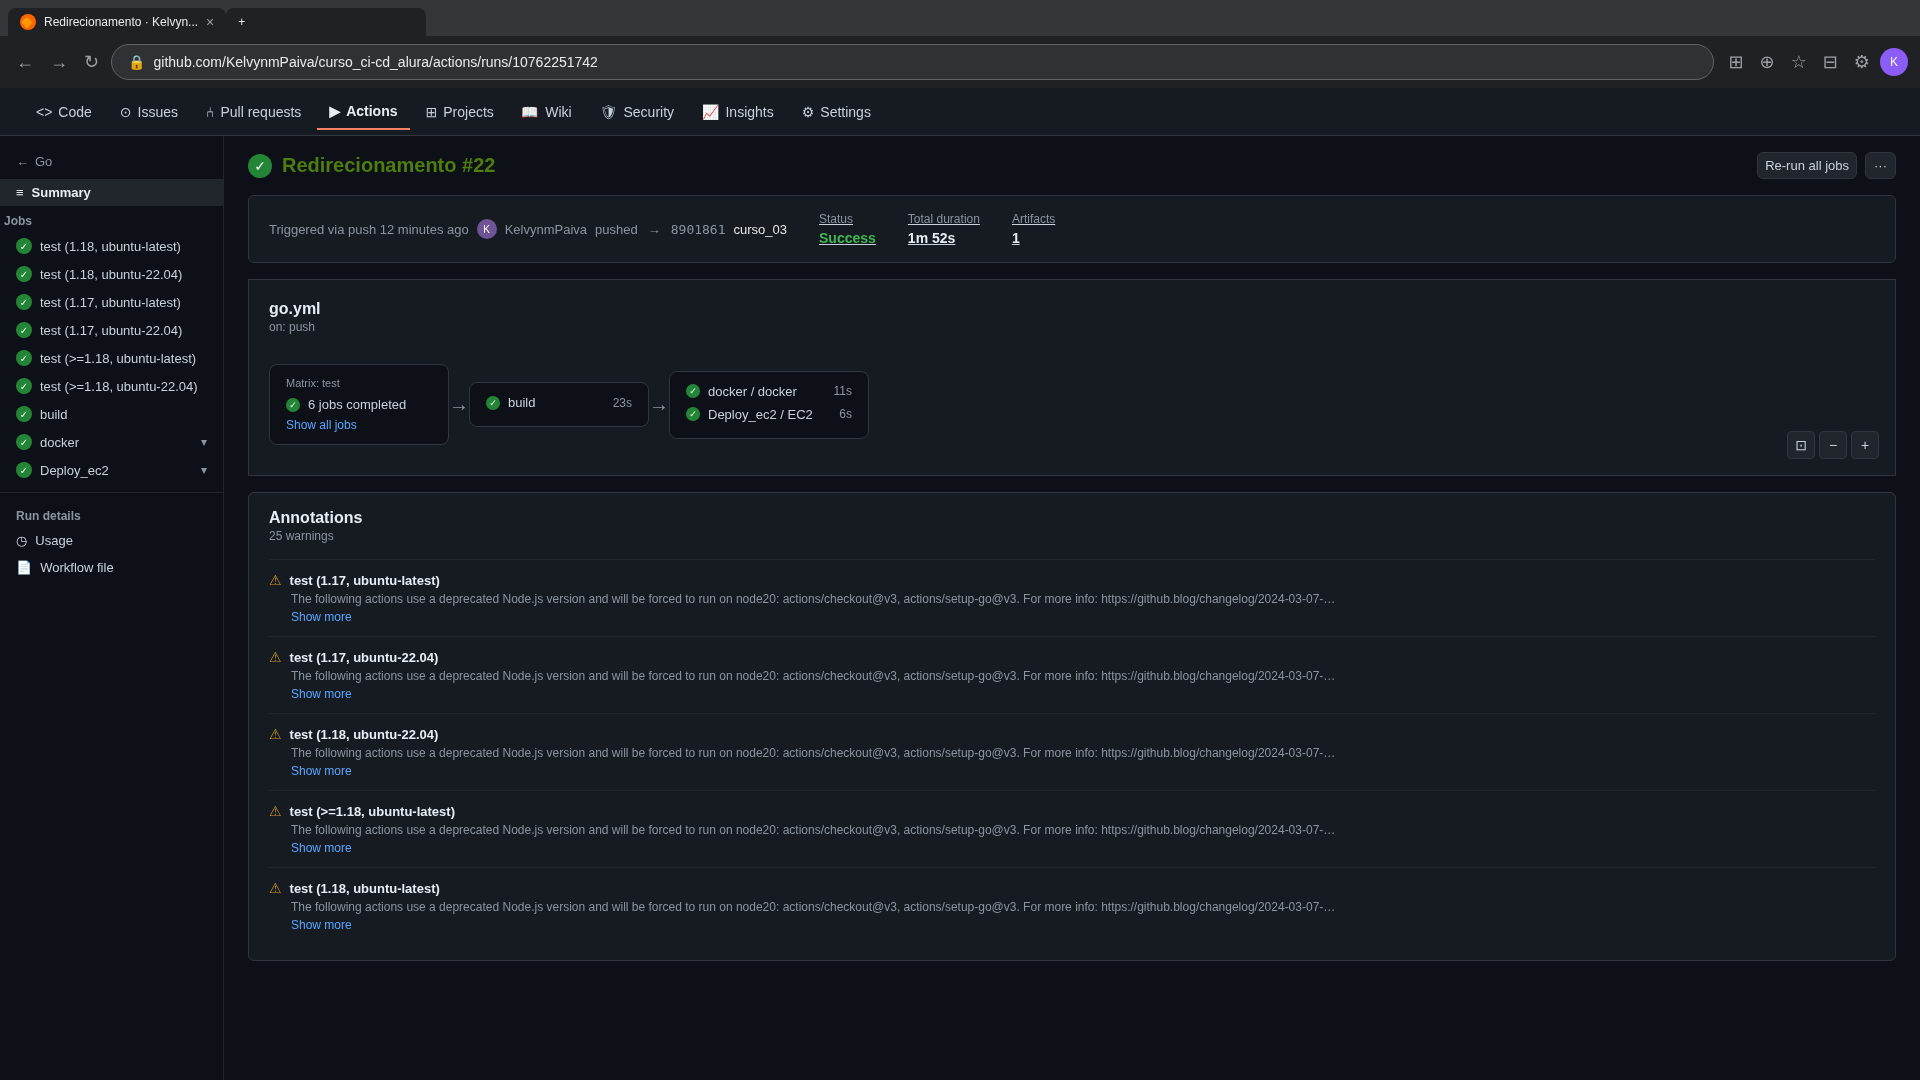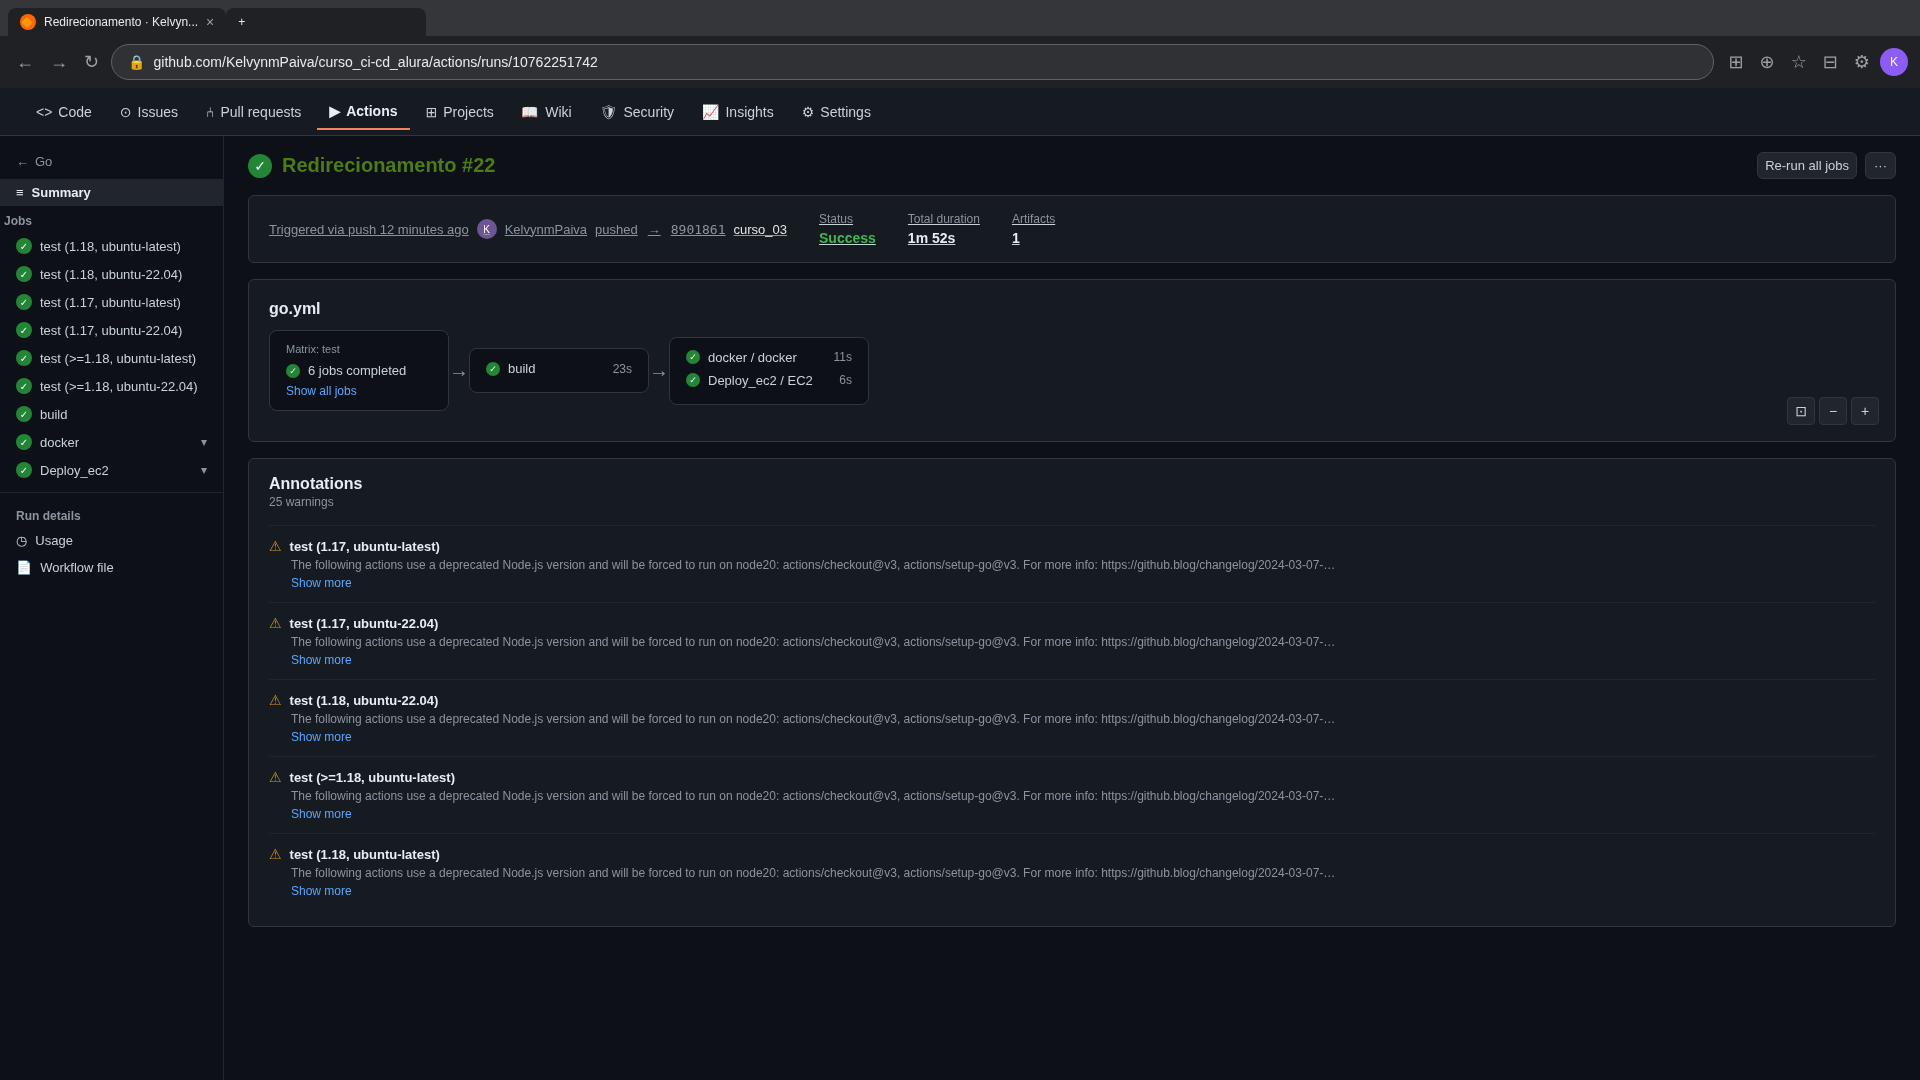--- a/index.html
+++ b/index.html
@@ -294,21 +294,20 @@
       display: flex;
       align-items: center;
       gap: 32px;
     }
     .status-trigger {
       display: flex;
       align-items: center;
       gap: 8px;
       color: #8b949e;
       font-size: 13px;
-      text-decoration: underline;
     }
     .trigger-avatar {
       width: 20px;
       height: 20px;
       border-radius: 50%;
       background: #6e5494;
       display: flex;
       align-items: center;
       justify-content: center;
       font-size: 10px;
@@ -325,21 +324,21 @@
     }
     .status-group { display: flex; flex-direction: column; gap: 4px; text-decoration: underline; }
     .status-label { font-size: 12px; color: #8b949e; }
     .status-value { font-size: 14px; color: #3fb950; font-weight: 600; }
     .status-value.normal { color: #e6edf3; }
 
     
     .diagram-card {
       background: #161b22;
       border: 1px solid #30363d;
-      border-radius: 6px;
+      border-radius: 0;
       padding: 20px;
       margin-bottom: 16px;
       position: relative;
     }
     .diagram-title {
       font-size: 16px;
       font-weight: 600;
       color: #e6edf3;
       margin-bottom: 2px;
     }
@@ -659,20 +658,21 @@
           <span class="status-value normal">1m 52s</span>
         </div>
         <div class="status-group">
           <span class="status-label">Artifacts</span>
           <span class="status-value normal">1</span>
         </div>
       </div>
 
       <div class="diagram-card">
         <div class="diagram-title">go.yml</div>
+        <div class="diagram-trigger">on: push</div>
 
         <div class="diagram-flow">
 
           <div class="flow-node">
             <div class="flow-node-header">Matrix: test</div>
             <div class="flow-node-job">
               <div class="job-icon">✓</div>
               <span>6 jobs completed</span>
             </div>
             <div class="flow-node-sub">Show all jobs</div>

